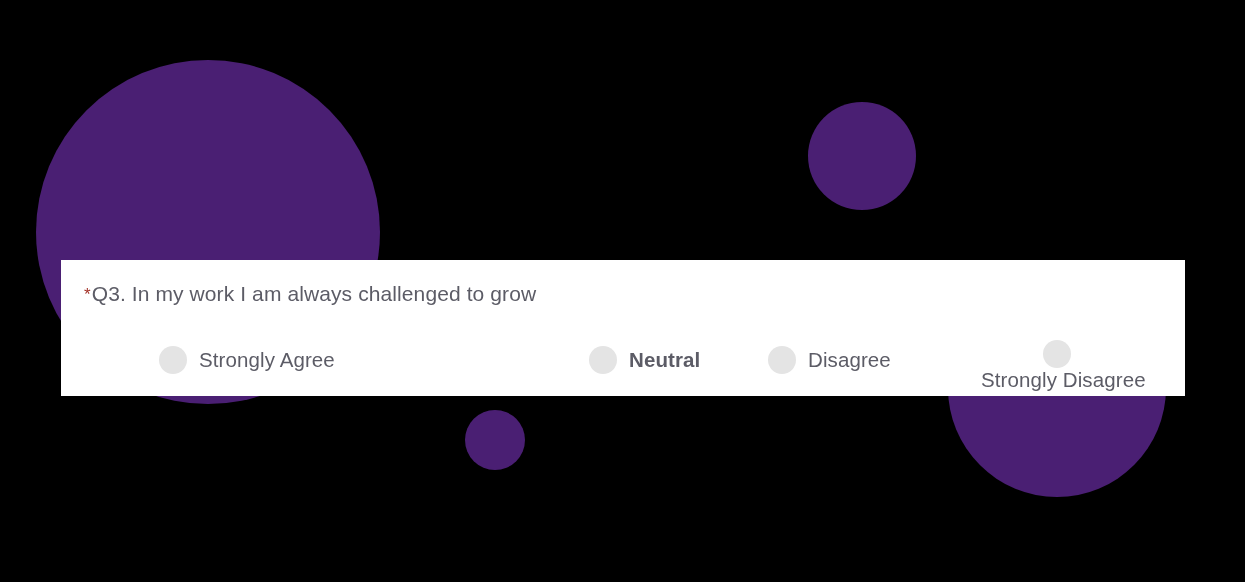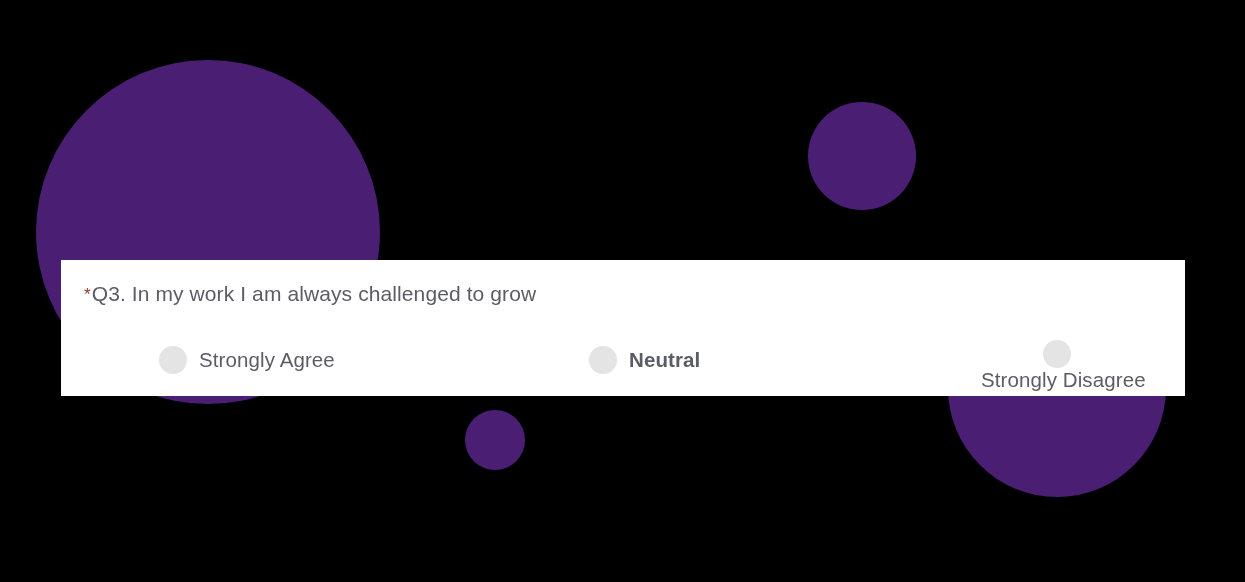--- a/index.html
+++ b/index.html
@@ -97,20 +97,24 @@
 
     <div id="options-row">
         <div class="option" style="left: 98px;">
           <span class="radio-circle"></span>
           <span class="option-label">Strongly Agree</span>
         </div>
         <div class="option" style="left: 528px; font-weight: bold;">
           <span class="radio-circle"></span>
           <span class="option-label">Neutral</span>
         </div>
+        <div class="option" style="left: 707px;">
+          <span class="radio-circle"></span>
+          <span class="option-label">Disagree</span>
+        </div>
         <div class="option" style="left: 908px; flex-direction: column;">
           <span class="radio-circle"></span>
           <span class="option-label">Strongly Disagree</span>
         </div>
       </div>
 
   </div>
 
 </div>
 

